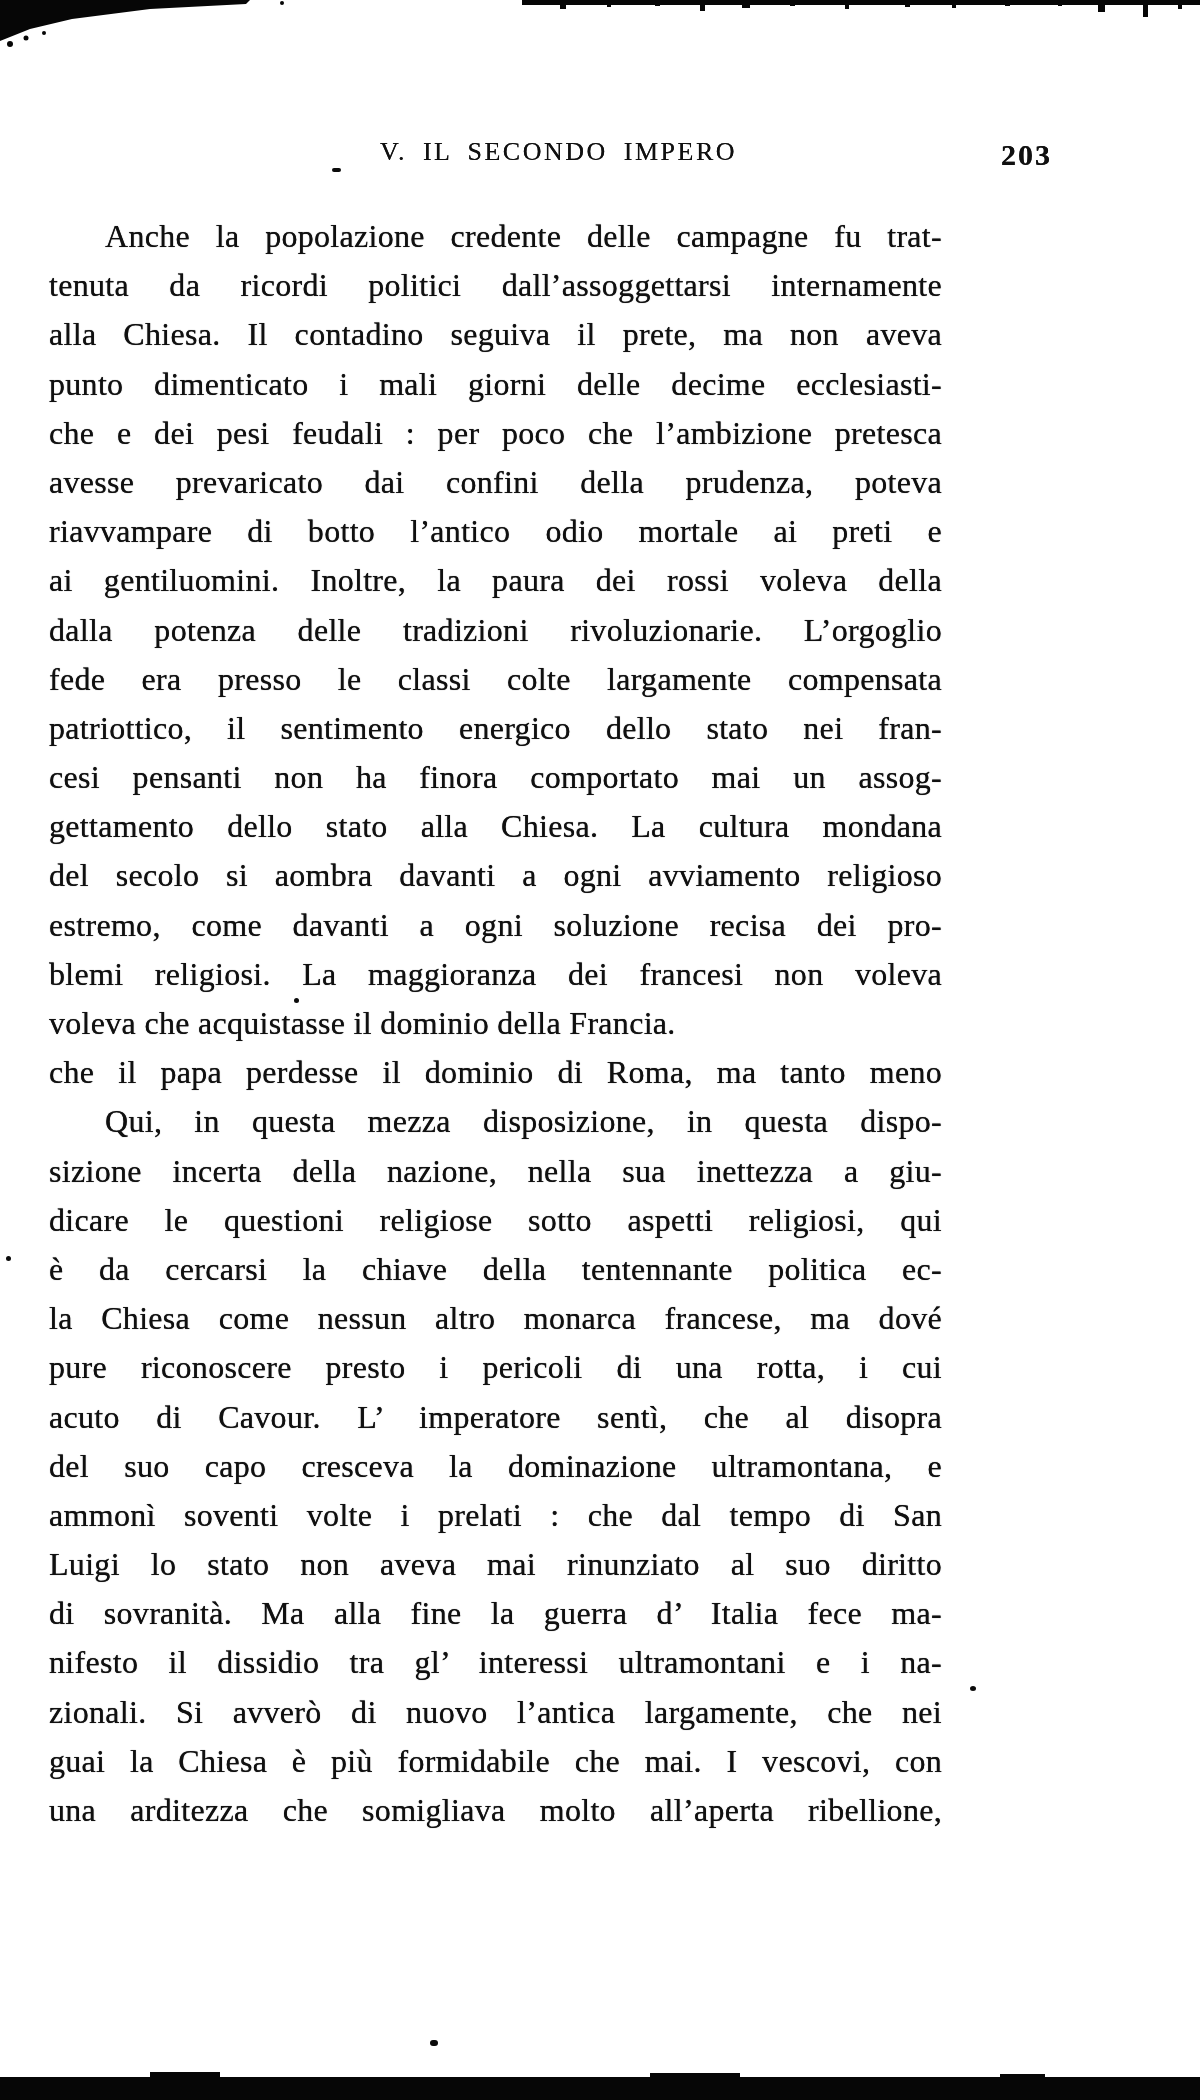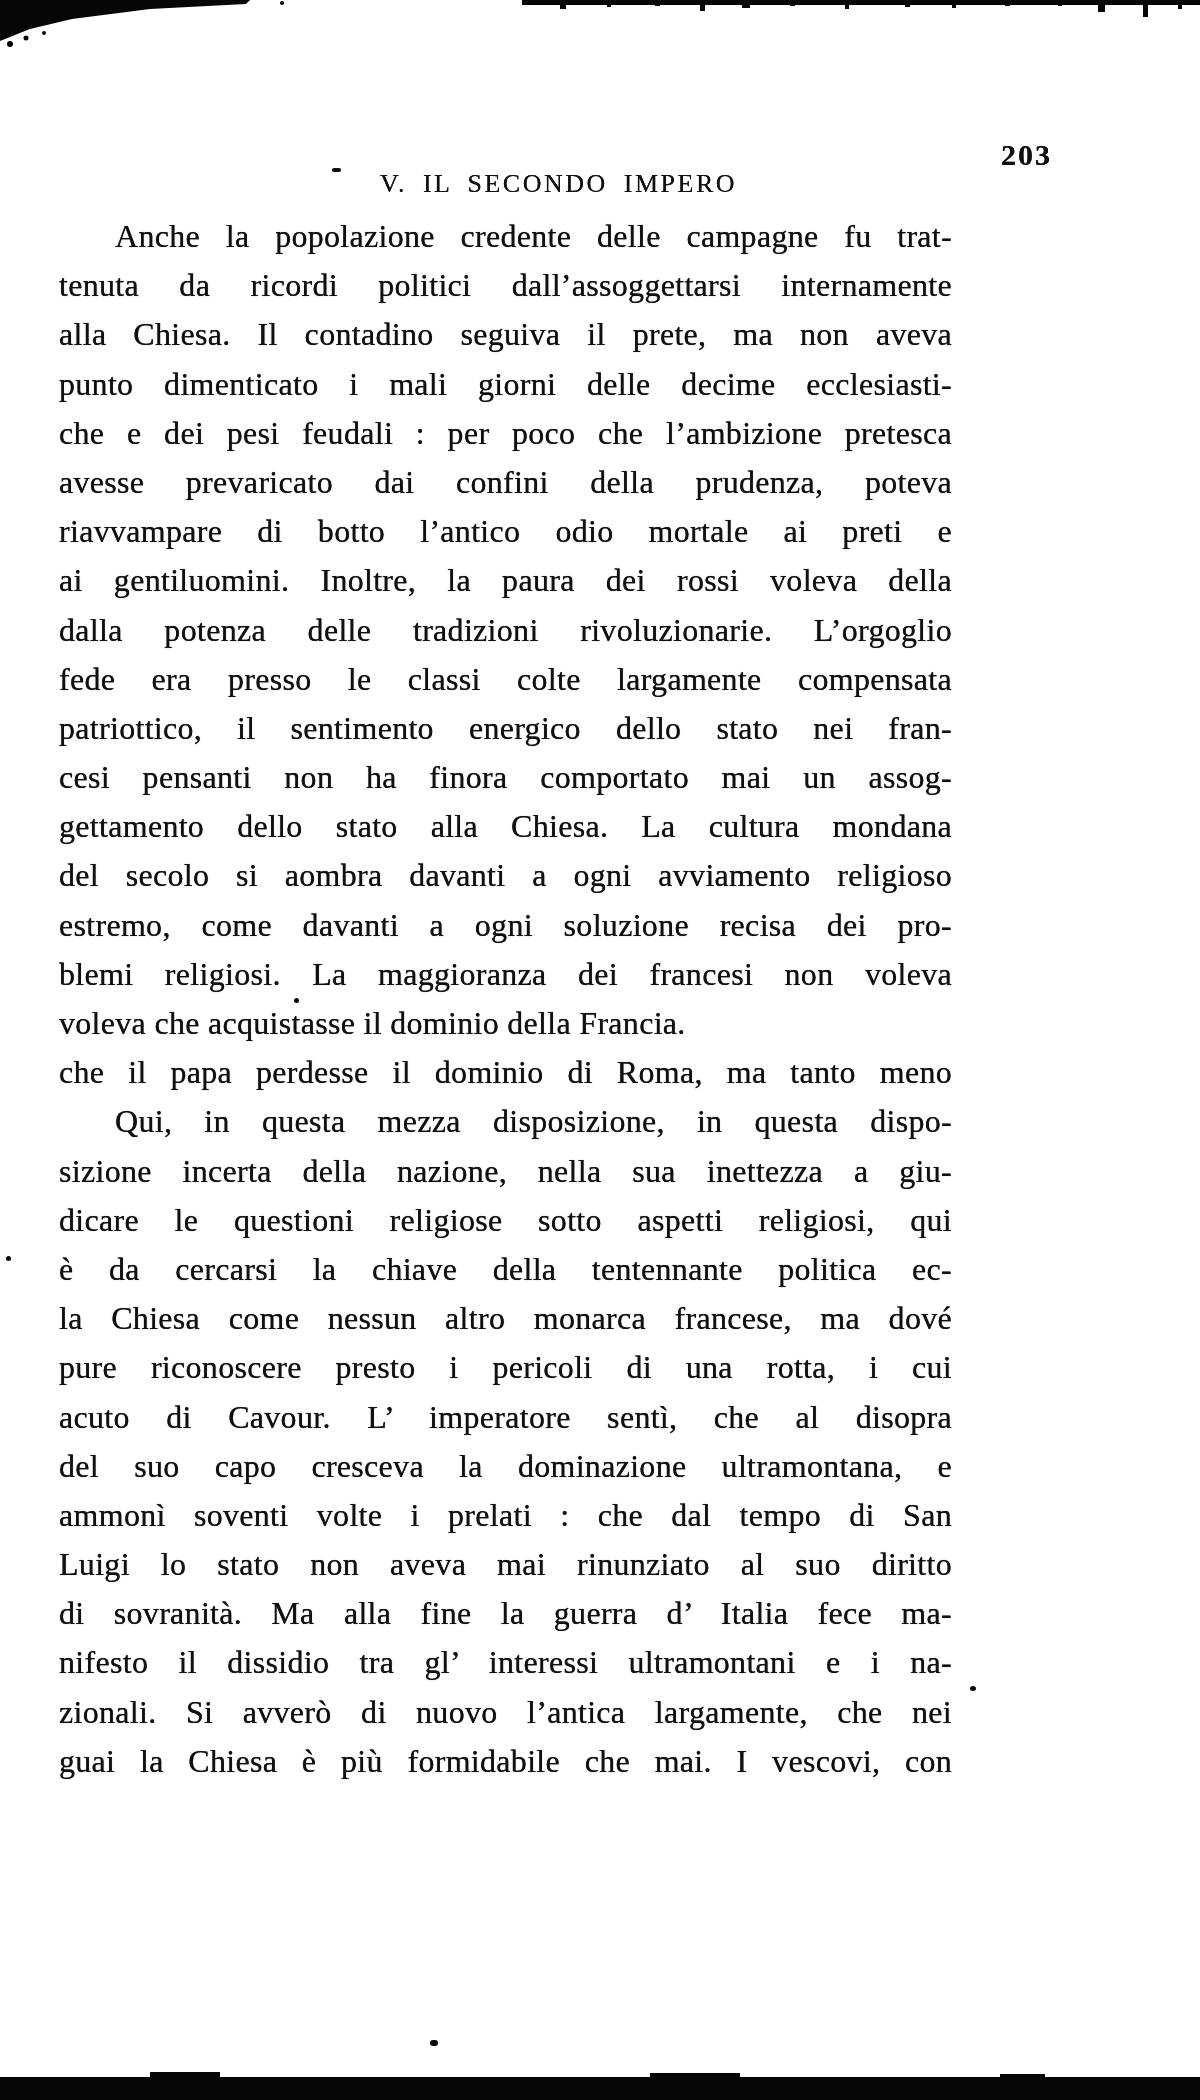--- a/index.html
+++ b/index.html
@@ -10,31 +10,30 @@
     overflow:hidden;
     font-family:"Liberation Serif", serif;
     color:#101010;
   }
   
   .chapter-title{
     position:absolute;top:137px;left:380px;
     font-size:26px;letter-spacing:2.5px;word-spacing:7px;
     white-space:nowrap;
     text-shadow:0 0 0.6px rgba(0,0,0,0.85);
-    margin-top:32px;
   }
   .page-number{
     position:absolute;top:138px;left:1001px;
     font-size:30px;letter-spacing:2px;
     text-shadow:0 0 0.6px rgba(0,0,0,0.85);
     font-weight:bold;
   }
   
   .text-block{
-    position:absolute;top:212px;left:59px;width:893px;
+    position:absolute;top:212px;left:49px;width:893px;
     font-size:32px;line-height:49.2px;letter-spacing:0.3px;
     text-shadow:0 0 0.7px rgba(0,0,0,0.9);
   }
   .text-block .line{
     height:49.2px;
     text-align:justify;
     text-align-last:justify;
   }
   .text-block .line.indent{ text-indent:56px; }
   .text-block .line.flush{ text-align-last:left; }
@@ -106,20 +105,21 @@
       <div class="line">la Chiesa come nessun altro monarca francese, ma dové</div>
       <div class="line">pure riconoscere presto i pericoli di una rotta, i cui</div>
       <div class="line">acuto di Cavour. L’ imperatore sentì, che al disopra</div>
       <div class="line">del suo capo cresceva la dominazione ultramontana, e</div>
       <div class="line">ammonì soventi volte i prelati : che dal tempo di San</div>
       <div class="line">Luigi lo stato non aveva mai rinunziato al suo diritto</div>
       <div class="line">di sovranità. Ma alla fine la guerra d’ Italia fece ma-</div>
       <div class="line">nifesto il dissidio tra gl’ interessi ultramontani e i na-</div>
       <div class="line">zionali. Si avverò di nuovo l’antica largamente, che nei</div>
       <div class="line">guai la Chiesa è più formidabile che mai. I vescovi, con</div>
+      <div class="line">una arditezza che somigliava molto all’aperta ribellione,</div>
     </div>
 
   <div class="speck" style="left:332px;top:168px;width:9px;height:4px;border-radius:2px;"></div>
   <div class="speck" style="left:294px;top:998px;width:5px;height:5px;"></div>
   <div class="speck" style="left:6px;top:1256px;width:5px;height:5px;"></div>
   <div class="speck" style="left:970px;top:1686px;width:6px;height:5px;"></div>
   <div class="speck" style="left:430px;top:2040px;width:8px;height:6px;border-radius:3px;"></div>
 
   <div class="artifact bottom-bump" style="left:150px;top:2072px;width:70px;height:6px;"></div>
   <div class="artifact bottom-bump" style="left:650px;top:2073px;width:90px;height:5px;"></div>

